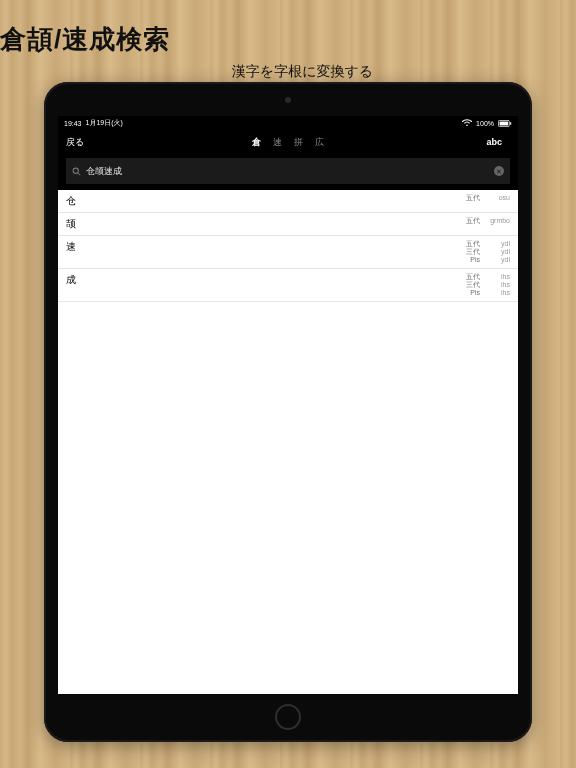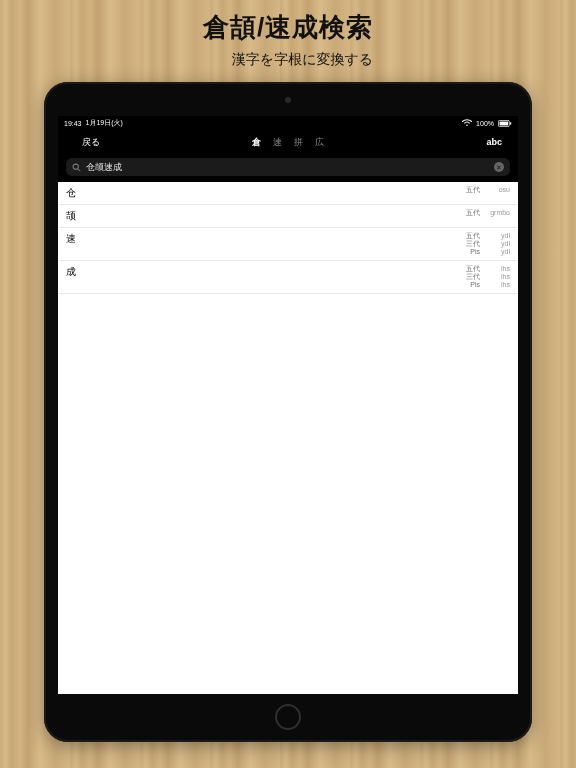--- a/index.html
+++ b/index.html
@@ -8,21 +8,21 @@
   
   .wood {
     width: 576px; height: 768px;
     background:
       repeating-linear-gradient(90deg,
         #cbab79 0px, #d6b787 6px, #c7a774 12px, #d2b382 20px,
         #c3a270 28px, #d9ba8a 40px, #c9a977 55px, #d4b584 70px);
     position: relative;
   }
 
-  .page-title { text-align: center; padding-top: 10px; font-size: 26px; font-weight: 600; color: #111; letter-spacing: 1px; }
+  .page-title { text-align: left; padding-top: 22px; font-size: 26px; font-weight: 600; color: #111; letter-spacing: 1px; }
   .page-sub   { text-align: center; padding-top: 6px; font-size: 14px; color: #111; margin-left: 29px; }
 
   
   .ipad {
     position: absolute; left: 50%; top: 82px; transform: translateX(-50%);
     width: 488px; height: 660px;
     background: #0a0a0a; border-radius: 24px; padding: 34px 14px 48px 14px;
     box-shadow: 0 4px 18px rgba(0,0,0,.35), inset 0 0 0 2px #1a1a1a;
   }
   .camera { position: absolute; top: 15px; left: 50%; transform: translateX(-50%);
@@ -32,29 +32,29 @@
 
   .screen { width: 100%; height: 100%; background: #fff; position: relative; overflow: hidden; }
 
   
   .statusbar { height: 14px; background: #000; color: #fff; display: flex; align-items: center; justify-content: space-between; font-size: 7px; padding: 0 6px; }
   .statusbar .left, .statusbar .right { display: flex; align-items: center; gap: 4px; }
   .statusbar svg { display: block; }
 
   
   .navbar { height: 24px; background: #000; color: #fff; display: flex; align-items: center; position: relative; font-size: 9px; }
-  .nav-back { position: absolute; left: 24px; color: #fff; }
+  .nav-back { position: absolute; left: 8px; color: #fff; }
   .nav-abc  { position: absolute; right: 16px; color: #fff; font-weight: bold; }
   .nav-center { margin: 0 auto; display: flex; gap: 12px; }
   .nav-center span { color: #8a8a8a; }
   .nav-center span.active { color: #fff; font-weight: 600; }
 
   
   .searchwrap { background: #000; padding: 4px 8px 6px 8px; }
-  .searchbox { background: #1b1b1b; border-radius: 6px; height: 18px; display: flex; align-items: center; padding: 0 6px; gap: 5px; }
+  .searchbox { background: #1b1b1b; border-radius: 0; height: 26px; display: flex; align-items: center; padding: 0 6px; gap: 5px; }
   .searchbox input { flex: 1; background: transparent; border: none; color: #e8e8e8; font-size: 9px; outline: none; }
   .searchbox .clear { width: 10px; height: 10px; border-radius: 50%; background: #666; color: #1b1b1b; display: flex; align-items: center; justify-content: center; font-size: 7px; line-height: 1; }
 
   
   .results { background: #fff; }
   .row { display: flex; justify-content: space-between; align-items: flex-start;
     padding: 4px 8px; border-bottom: 1px solid #e6e6e6; min-height: 18px; }
   .row .char { font-size: 10px; color: #000; }
   .row .codes { text-align: right; }
   .row .codeline { display: flex; gap: 4px; justify-content: flex-end; align-items: baseline; line-height: 1.15; }

